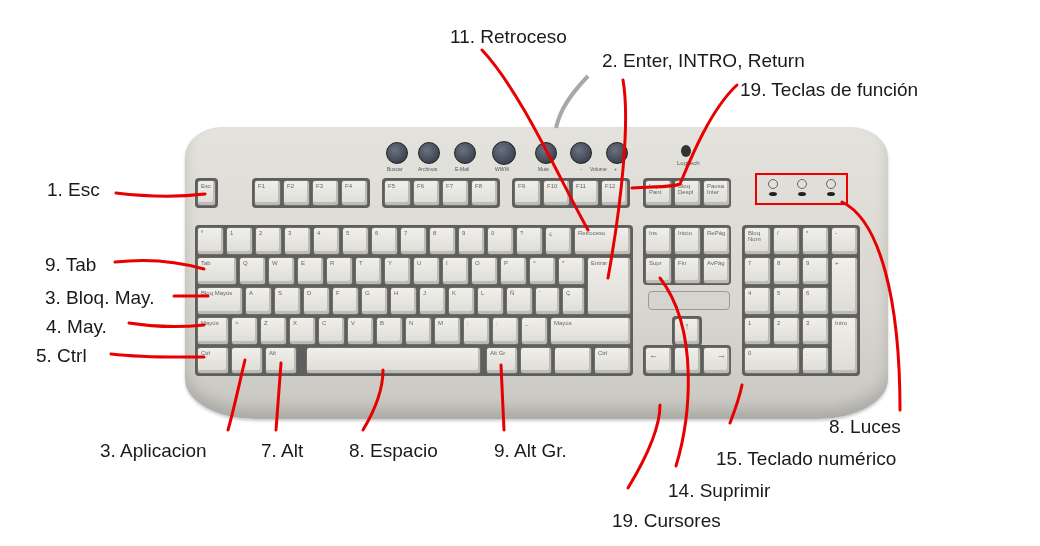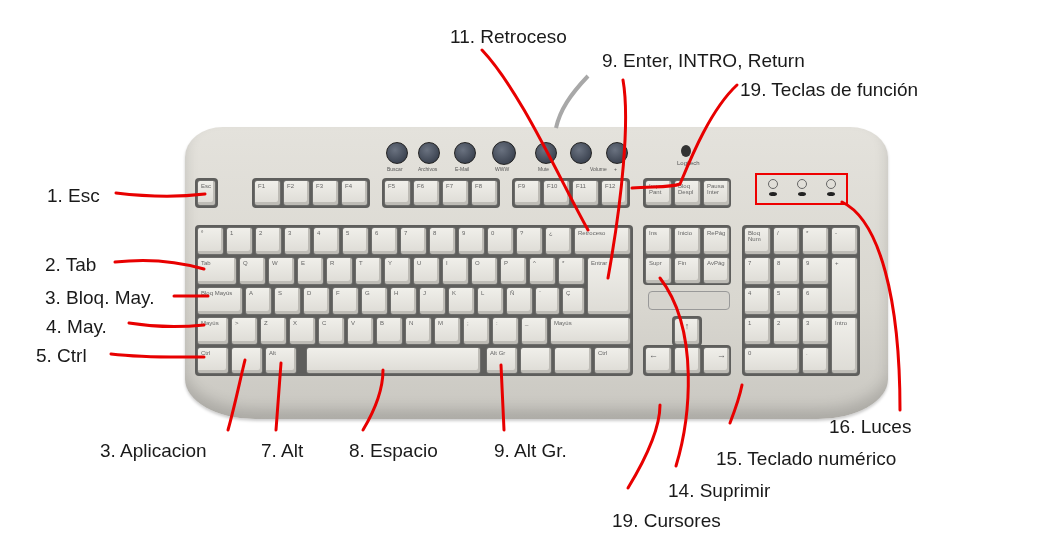--- a/index.html
+++ b/index.html
@@ -207,28 +207,28 @@
     <path d="M 482 50 C 520 90, 560 180, 588 230"></path>
     <path d="M 623 80 C 630 120, 622 200, 608 278"></path>
     <path d="M 737 85 C 710 110, 690 160, 680 184 C 670 188, 650 186, 632 188"></path>
     <path d="M 628 488 C 645 460, 660 430, 660 405"></path>
     <path d="M 676 466 C 690 420, 700 330, 660 278"></path>
     <path d="M 730 423 C 735 410, 740 395, 742 385"></path>
     <path d="M 842 202 C 880 220, 900 300, 900 410"></path>
   </g>
 </svg>
 
-<span class="label" style="left:47px;top:186px">1. Esc</span>
-<span class="label" style="left:45px;top:255px">2. Tab</span>
+<span class="label" style="left:47px;top:180px">1. Esc</span>
+<span class="label" style="left:45px;top:255px">9. Tab</span>
 <span class="label" style="left:45px;top:288px">3. Bloq. May.</span>
 <span class="label" style="left:46px;top:317px">4. May.</span>
 <span class="label" style="left:36px;top:346px">5. Ctrl</span>
 <span class="label" style="left:100px;top:441px">3. Aplicacion</span>
 <span class="label" style="left:261px;top:441px">7. Alt</span>
 <span class="label" style="left:349px;top:441px">8. Espacio</span>
 <span class="label" style="left:494px;top:441px">9. Alt Gr.</span>
 <span class="label" style="left:450px;top:27px">11. Retroceso</span>
-<span class="label" style="left:602px;top:51px">9. Enter, INTRO, Return</span>
+<span class="label" style="left:602px;top:51px">2. Enter, INTRO, Return</span>
 <span class="label" style="left:740px;top:80px">19. Teclas de función</span>
 <span class="label" style="left:612px;top:511px">19. Cursores</span>
 <span class="label" style="left:668px;top:481px">14. Suprimir</span>
 <span class="label" style="left:716px;top:449px">15. Teclado numérico</span>
-<span class="label" style="left:829px;top:417px">16. Luces</span>
+<span class="label" style="left:829px;top:417px">8. Luces</span>
 
 </body></html>

